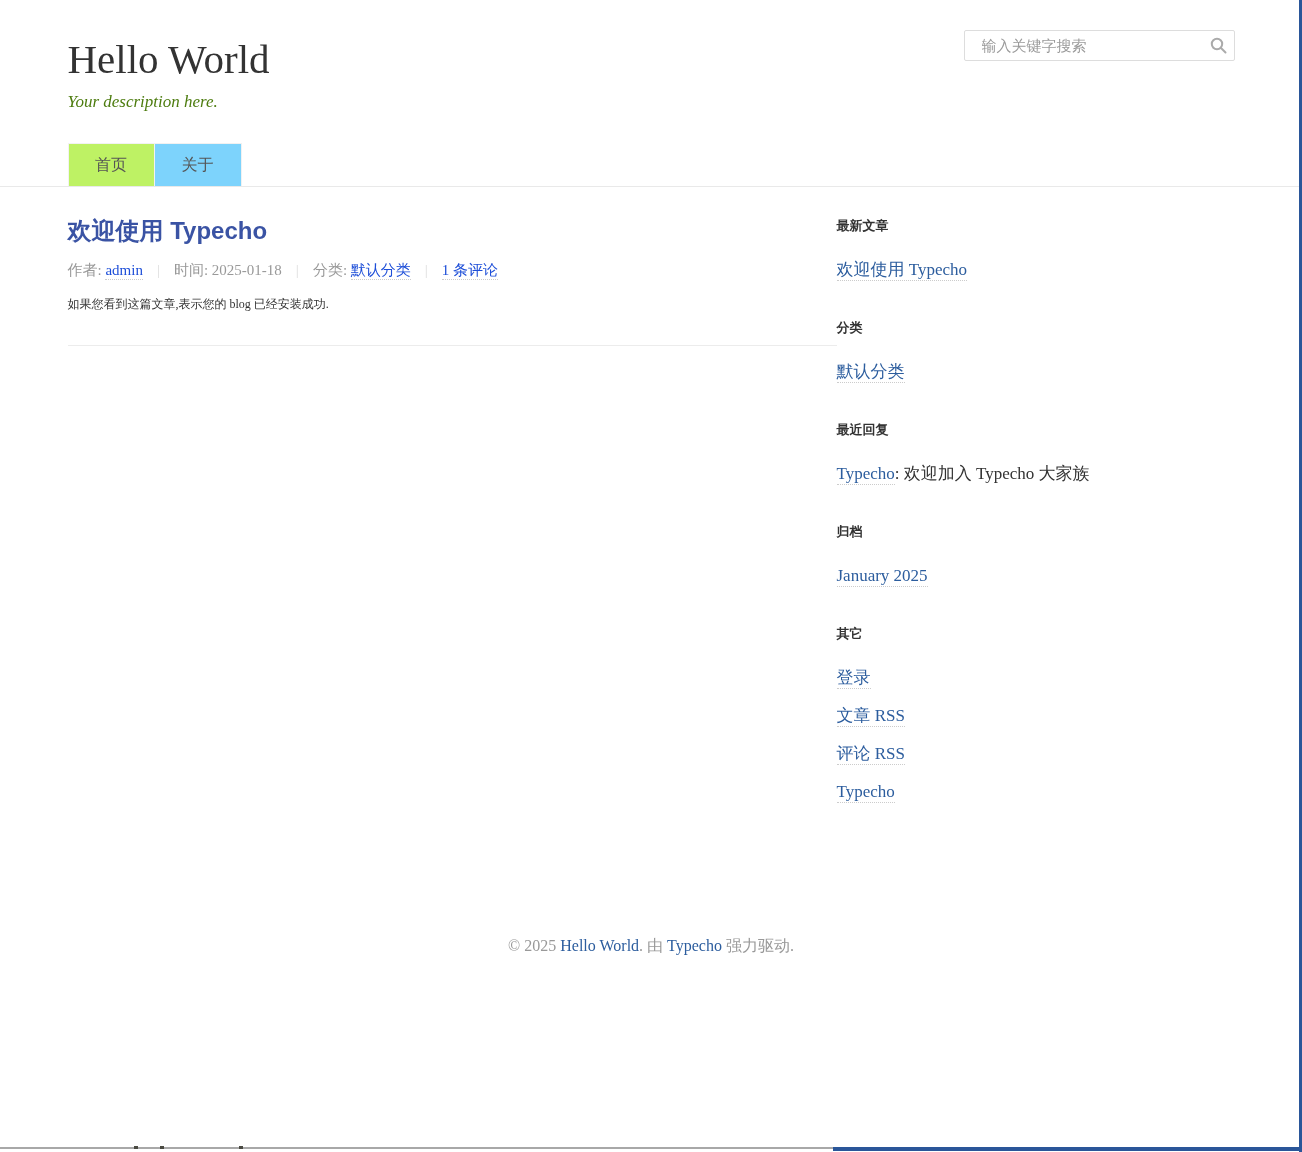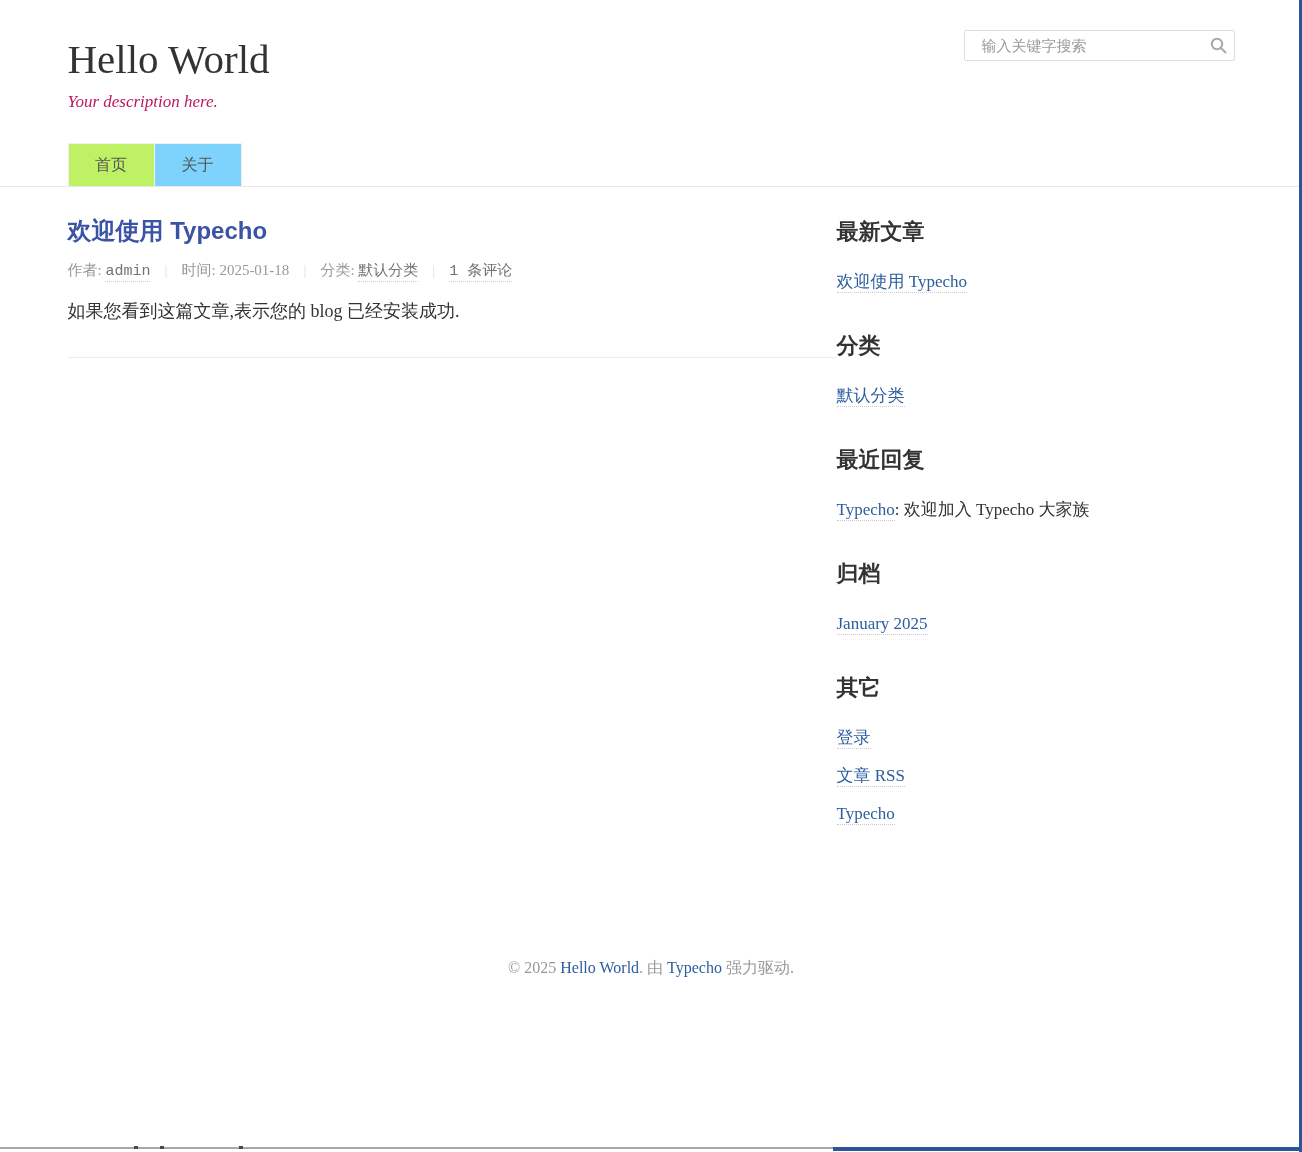--- a/index.html
+++ b/index.html
@@ -23,21 +23,21 @@
     font-weight: normal;
     font-size: 41px;
     line-height: 1.25;
     color: #333;
   }
   .site-description {
     margin: 7px 0 0;
     font-family: "Liberation Serif", "DejaVu Serif", serif;
     font-style: italic;
     font-size: 17px;
-    color: #be185d;
+    color: #4d7c0f;
   }
   .search-box { position: absolute; top: 30px; right: 0; width: 271px; height: 31px; }
   .search-input {
     width: 100%; height: 31px;
     border: 1px solid #dddddd; border-radius: 2px;
     padding: 0 32px 0 17px;
     font-size: 15px; color: #666;
     font-family: "Liberation Sans", sans-serif;
     outline: none;
   }
@@ -66,37 +66,37 @@
     color: #3a53a4;
     line-height: 1.2;
   }
   .post-meta {
     margin-top: 15px;
     font-size: 15px;
     color: #999;
     font-family: "Liberation Serif", "DejaVu Serif", serif;
   }
   .post-meta a {
-    color: #737373; text-decoration: none;
-    border-bottom: 1px dotted #ccc; padding-bottom: 1px; font-family: Liberation Mono, monospace;
+    color: #1d4ed8; text-decoration: none;
+    border-bottom: 1px dotted #ccc; padding-bottom: 1px;
   }
   .meta-sep { color: #ddd; margin: 0 14px; }
   .post-body {
-    font-size: 18px; color: #333;
+    font-size: 12px; color: #333;
     font-family: "Liberation Serif", "DejaVu Serif", serif;
     line-height: 1.5;
   }
   .post-divider { margin: 32px 0 0; border: none; border-top: 1px solid #ececec; }
 
   
   .sidebar { width: 273px; padding-top: 30px; }
   .widget { margin-bottom: 37px; }
   .widget-title {
     margin: 0 0 24px;
-    font-size: 22px; font-weight: bold; color: #333;
+    font-size: 13px; font-weight: bold; color: #333;
   }
   .widget ul { list-style: none; margin: 0; padding: 0; }
   .widget li { margin-bottom: 15px; line-height: 1.35; }
   .widget a {
     color: #2c5d9e; text-decoration: none;
     font-family: "Liberation Serif", "DejaVu Serif", serif;
     font-size: 17px;
     border-bottom: 1px dotted #ccc; padding-bottom: 1px;
   }
   .reply-line {
@@ -206,20 +206,23 @@
       <section class="widget">
         <h3 class="widget-title">其它</h3>
         <ul>
           <li>
             <a href="#">登录</a>
           </li>
           <li>
             <a href="#">文章 RSS</a>
           </li>
           <li>
+            <a href="#">评论 RSS</a>
+          </li>
+          <li>
             <a href="#">Typecho</a>
           </li>
         </ul>
       </section>
 
     </aside>
   </div>
 </div>
 
 <footer class="site-footer">

